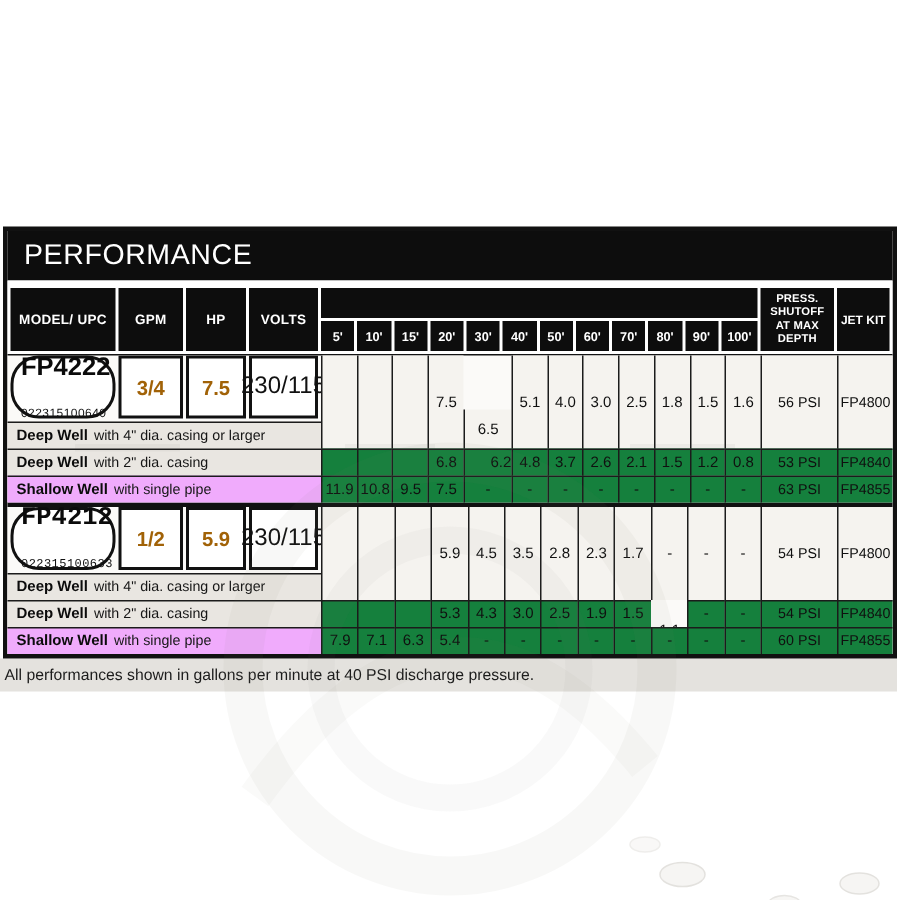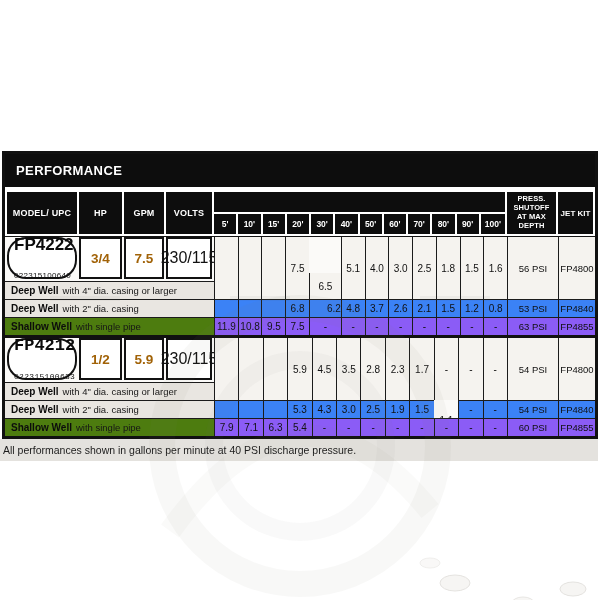--- a/index.html
+++ b/index.html
@@ -16,21 +16,21 @@
     margin:151px 2px 0 2px;
     border:3px solid #111;
     background:#fbfaf8;
     position:relative;
   }
   .title-bar{
     height:33px;background:#0d0d0d;display:flex;align-items:center;
     padding-left:11px;
   }
   .title-bar span{
-    color:#fff;font-weight:bold;font-size:13px;letter-spacing:.4px;
+    color:#fff;font-weight:normal;font-size:19px;letter-spacing:.4px;
   }
   .white-rule{height:3px;background:#fff;}
 
   
   .grid{
     display:grid;
     grid-template-columns:74px 45px 42px 48px repeat(12,1fr) 51px 37px;
   }
 
   
@@ -71,31 +71,31 @@
   .model-cell{flex-direction:column;align-items:flex-start;justify-content:center;padding-left:5px;border-radius:19px;}
   .model-num{font-weight:bold;font-size:17px;line-height:1.05;color:#0b0b0b;}
   .model-upc{font-size:8px;letter-spacing:.3px;color:#111;margin-top:18px;}
   .big-num{font-weight:bold;font-size:13.5px;color:#a16207;}
   .volts-num{font-size:16px;color:#111;}
 
   .lab{
     grid-column:1 / span 4;background:#e9e6e1;border-top:1px solid #1b1b1b;
     display:flex;align-items:center;padding-left:6px;white-space:nowrap;overflow:hidden;
   }
-  .lab.dark{background:#4d7c0f;}
+  .lab.dark{background:#f0abfc;}
   .lbl-bold{font-weight:bold;font-size:10px;color:#0c0c0c;}
   .lbl-rest{font-size:9.5px;color:#161616;margin-left:4px;}
 
   .vc{
     border-left:1px solid #1b1b1b;display:flex;align-items:center;justify-content:center;
     font-size:10px;color:#101010;
   }
   .va{background:#f5f3ef;}
-  .vb{background:#3b82f6;border-top:1px solid #1b1b1b;}
-  .vd{background:#8b5cf6;border-top:1px solid #1b1b1b;}
+  .vb{background:#15803d;border-top:1px solid #1b1b1b;}
+  .vd{background:#15803d;border-top:1px solid #1b1b1b;}
   .psi-val{font-size:9.5px;white-space:nowrap;}
   .jet-val{font-size:9.5px;white-space:nowrap;}
 
   
   .footnote{
     width:600px;height:22px;background:#e4e2de;margin-left:-2px;
     display:flex;align-items:center;padding-left:5px;box-sizing:border-box;
   }
   .footnote span{font-size:10.5px;color:#1c1c1c;}
 
@@ -109,22 +109,22 @@
 
   <div class="perf-table">
 
     <div class="title-bar">
       <span>PERFORMANCE</span>
     </div>
     <div class="white-rule"></div>
 
     <div class="header-row grid">
       <div class="hbox first">MODEL/ UPC</div>
+      <div class="hbox">GPM</div>
       <div class="hbox">HP</div>
-      <div class="hbox">GPM</div>
       <div class="hbox">VOLTS</div>
       <div class="depth-group">
         <div class="depth-band"></div>
         <div class="depth-labels" id="depth-labels">
             <div class="dbox">5'</div>
             <div class="dbox">10'</div>
             <div class="dbox">15'</div>
             <div class="dbox">20'</div>
             <div class="dbox">30'</div>
             <div class="dbox">40'</div>

